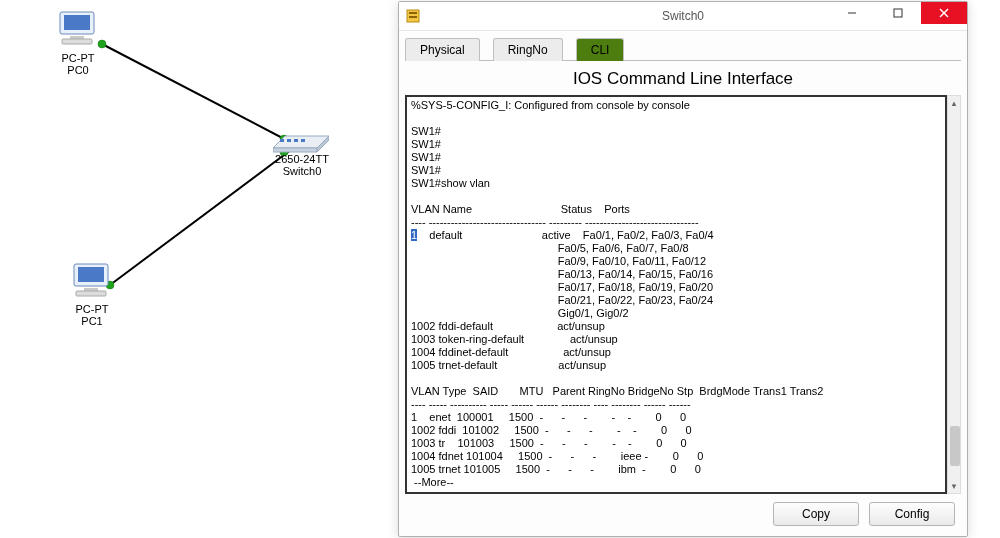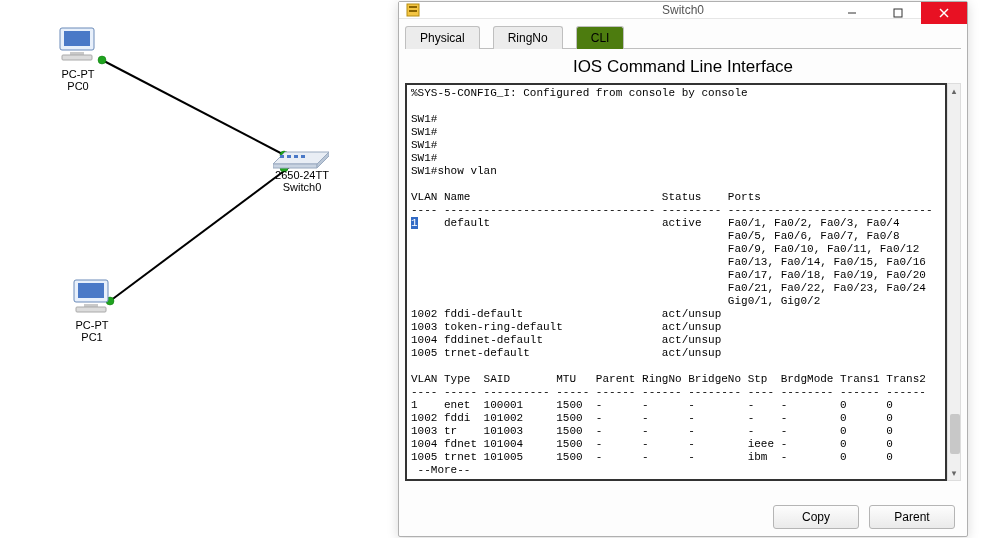--- a/index.html
+++ b/index.html
@@ -8,21 +8,21 @@
     height: 538px;
     font-family: Tahoma, Arial, sans-serif;
     font-size: 12px;
     background: #ffffff;
     position: relative;
     overflow: hidden;
   }
   
   .topology {
     position: absolute;
-    left: 0; top: 16px;
+    left: 0; top: 0;
     width: 390px; height: 402px;
   }
   .link-line {
     position: absolute;
     stroke: #000;
     stroke-width: 2;
   }
   .port-dot {
     fill: #1fa31f;
     stroke: #0c780c;
@@ -117,21 +117,21 @@
     font-weight: 400;
   }
   .terminal-container {
     position: relative;
     flex: 1;
     display: flex;
   }
   .terminal {
     border: 2px solid #333;
     background: #fff;
-    font-family: Liberation Mono, monospace;
+    font-family: Liberation Sans, sans-serif;
     font-size: 11px;
     line-height: 13px;
     color: #000;
     padding: 2px 4px;
     overflow: hidden;
     white-space: pre;
     flex: 1;
     margin-right: 14px;
   }
   .terminal .sel {
@@ -155,21 +155,21 @@
     position: absolute;
     left: 2px;
     width: 10px;
     background: #c8c8c8;
     border-radius: 2px;
   }
   .button-row {
     display: flex;
     justify-content: flex-end;
     gap: 10px;
-    padding: 24px 6px 4px 6px;
+    padding: 8px 6px 4px 6px;
   }
   .btn {
     min-width: 60px;
     padding: 4px 12px;
     border: 1px solid #b5b5b5;
     background: linear-gradient(#fdfdfd,#eaeaea);
     border-radius: 3px;
     font-size: 12px;
     text-align: center;
   }
@@ -299,16 +299,16 @@
 
       <div class="scrollbar">
         <div class="scroll-arrow">▴</div>
         <div class="scroll-thumb" style="top:330px;height:40px"></div>
         <div class="scroll-arrow" style="position:absolute;bottom:0;width:100%">▾</div>
       </div>
     </div>
 
     <div class="button-row">
       <div class="btn">Copy</div>
-      <div class="btn">Parent</div>
+      <div class="btn">Config</div>
     </div>
   </div>
 </div>
 
 </body></html>

